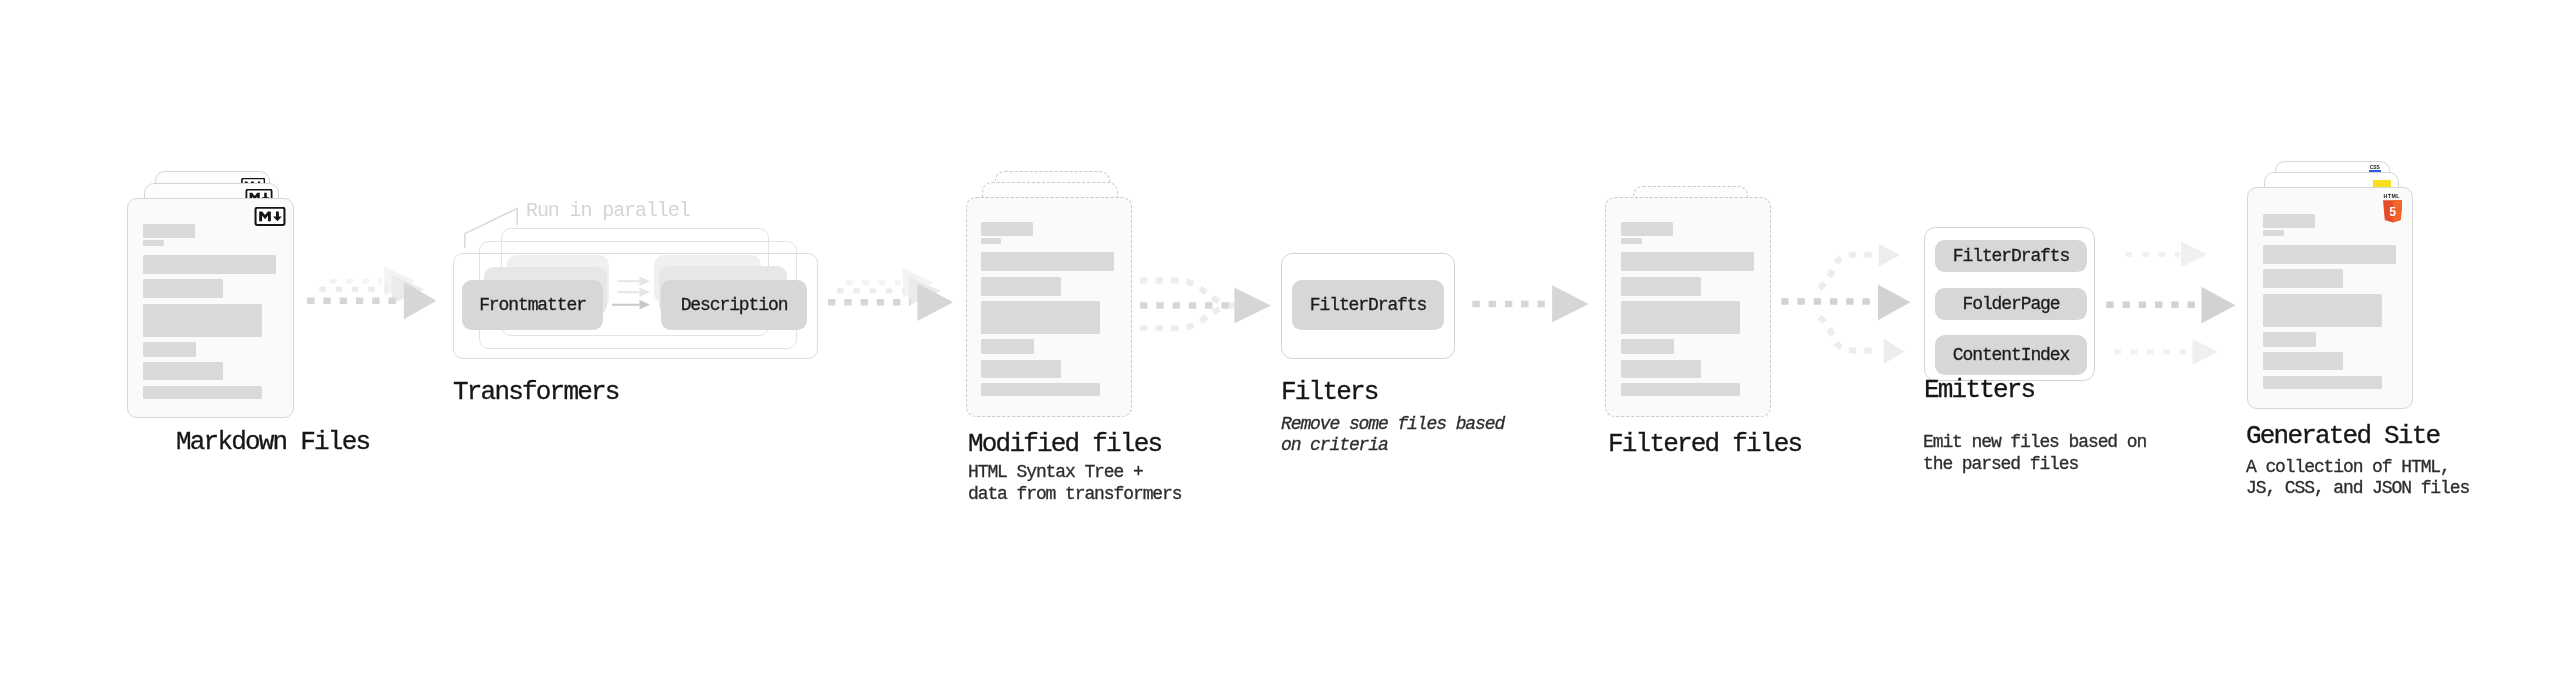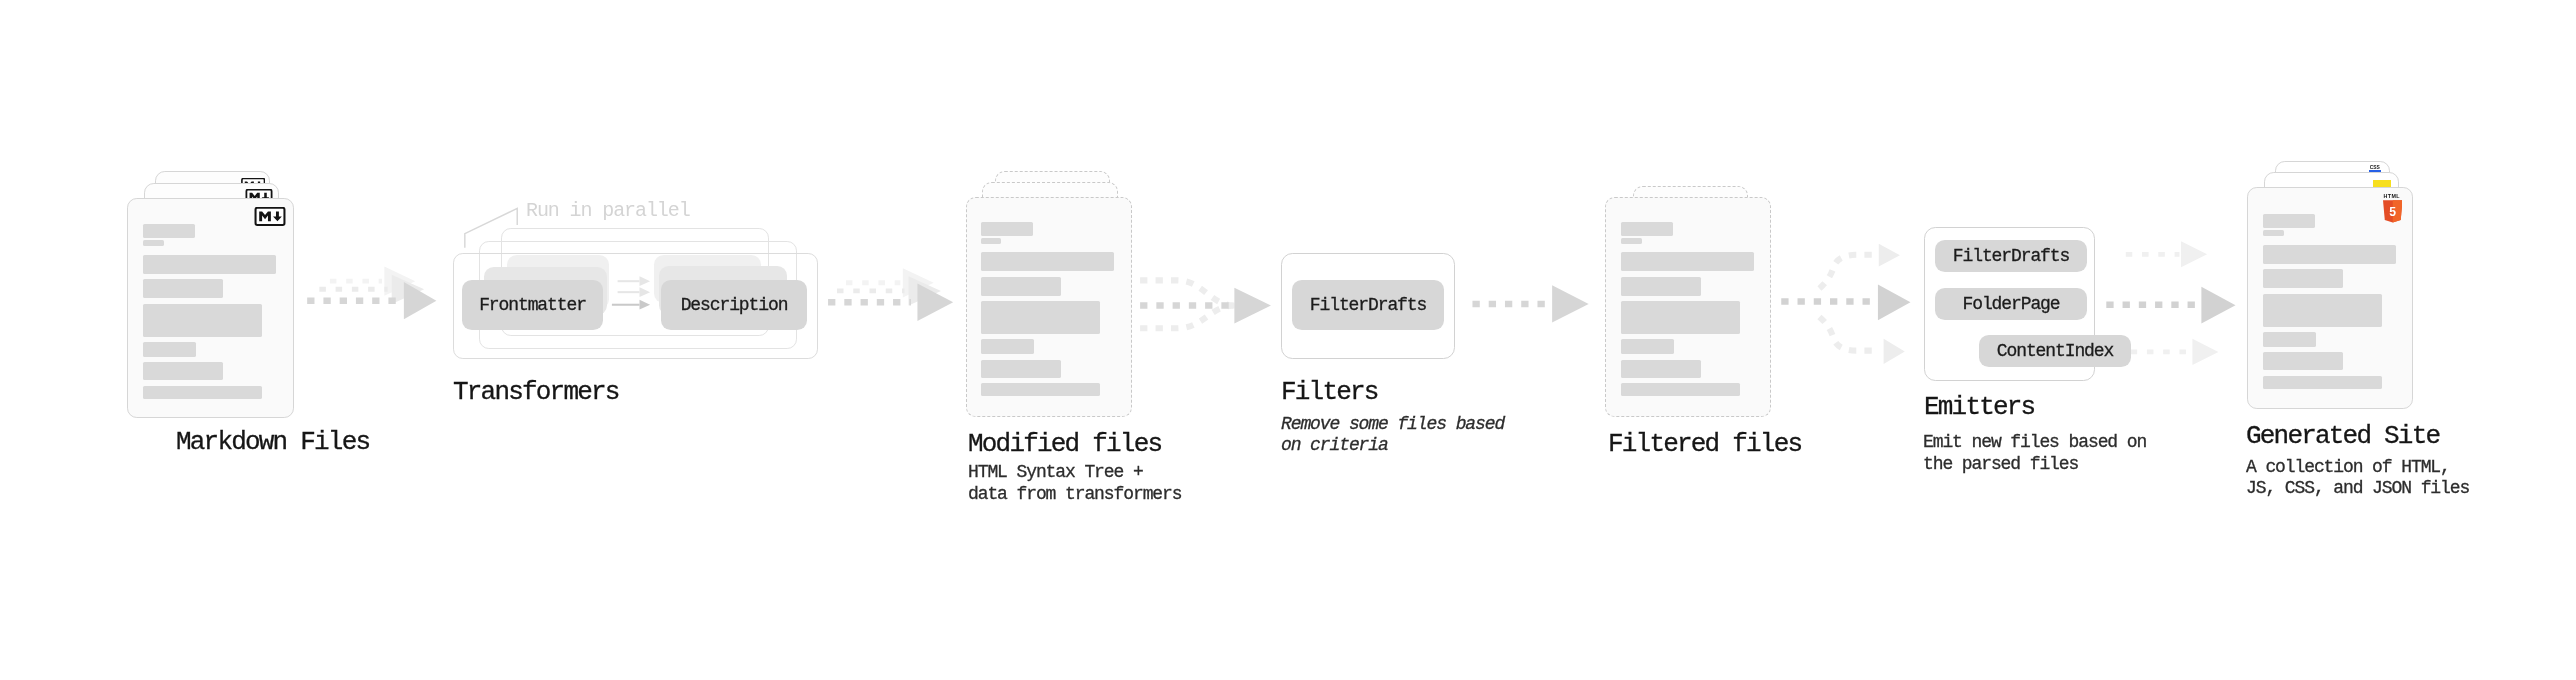--- a/index.html
+++ b/index.html
@@ -152,22 +152,22 @@
     <div class="bar" style="left:15.4px;top:103px;width:119px;height:32.5px;"></div>
     <div class="bar" style="left:15.4px;top:141px;width:53px;height:14.6px;"></div>
     <div class="bar" style="left:15.4px;top:162px;width:80px;height:18px;"></div>
     <div class="bar" style="left:15.4px;top:185px;width:119px;height:13px;"></div>
   </div>
   <div class="h" style="left:1608px;top:431px;">Filtered files</div>
 
   <div class="panel" style="left:1924px;top:227px;width:171px;height:154px;"></div>
   <div class="btn" style="left:1935px;top:240px;width:152px;height:32px;">FilterDrafts</div>
   <div class="btn" style="left:1935px;top:288px;width:152px;height:32px;">FolderPage</div>
-  <div class="btn" style="left:1979px;top:335px;width:152px;height:32px;">ContentIndex</div>
-  <div class="h" style="left:1924px;top:394px;">Emitters</div>
+  <div class="btn" style="left:1935px;top:335px;width:152px;height:40px;">ContentIndex</div>
+  <div class="h" style="left:1924px;top:377px;">Emitters</div>
   <div class="b" style="left:1923px;top:431px;line-height:22px;">Emit new files based on
 the parsed files</div>
 
   <div class="card" style="left:2275px;top:161px;width:115px;height:81px;background:#fff;"></div>
   <div class="abs" style="left:2369px;top:165px;width:13px;height:7.3px;">
     <div class="abs" style="left:0.8px;top:0;font-family:'Liberation Sans',sans-serif;font-size:4.9px;font-weight:bold;color:#111;">CSS</div>
     <div class="abs" style="left:0;top:5.3px;width:12.2px;height:2px;background:#2760e6;"></div>
   </div>
   <div class="card" style="left:2264px;top:172px;width:135px;height:98px;background:#fff;"></div>
   <div class="abs" style="left:2373px;top:180px;width:18px;height:18px;background:#f7df1e;"></div>

